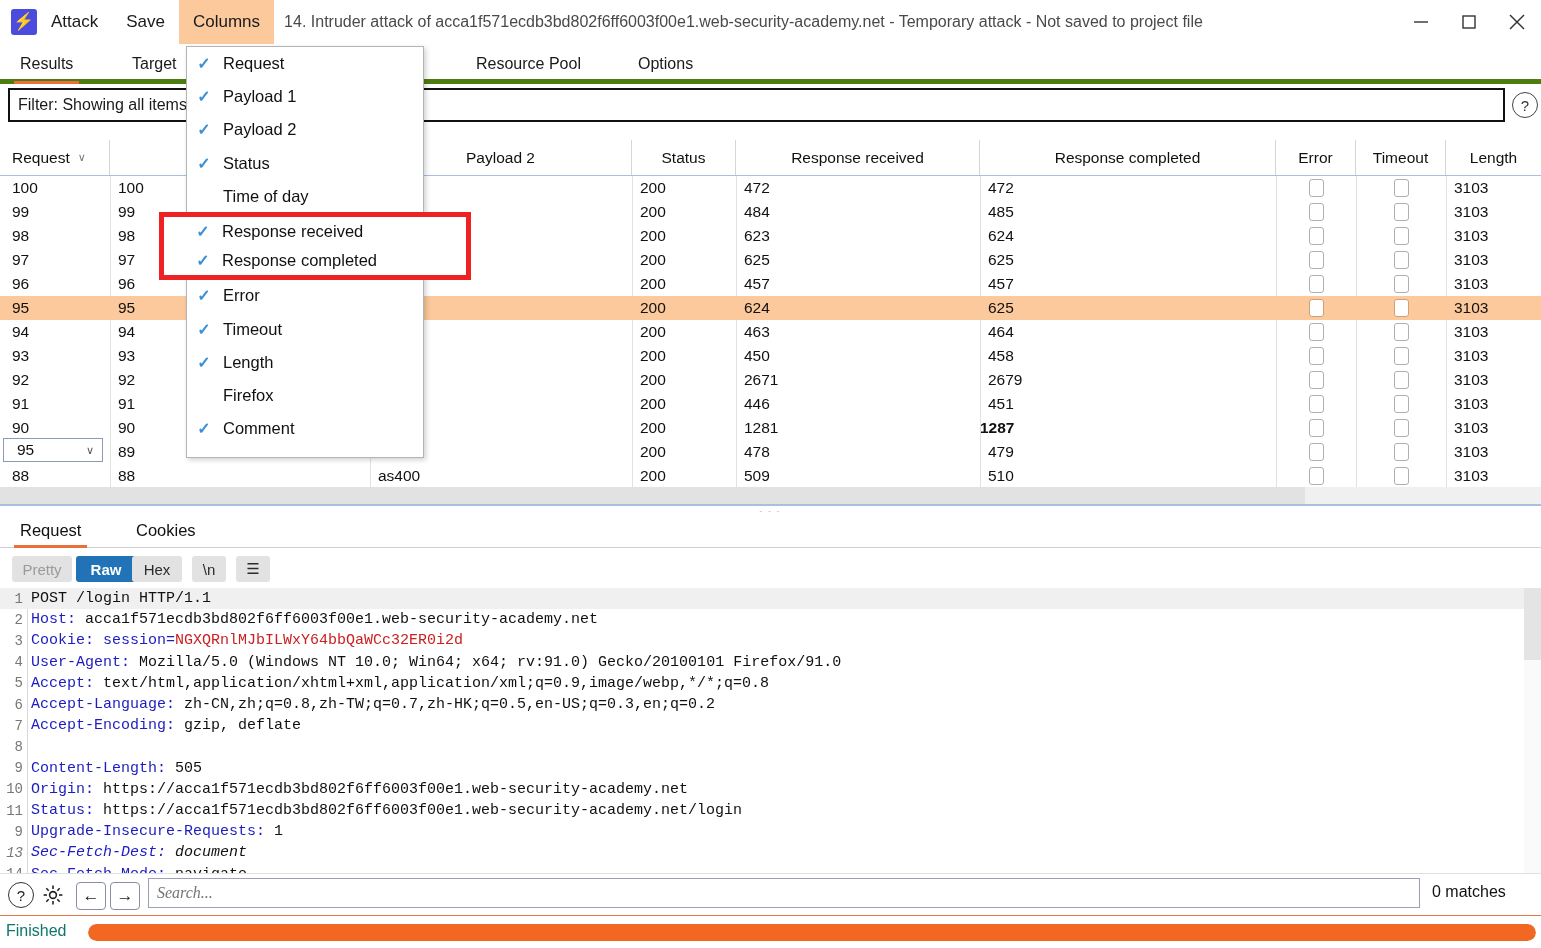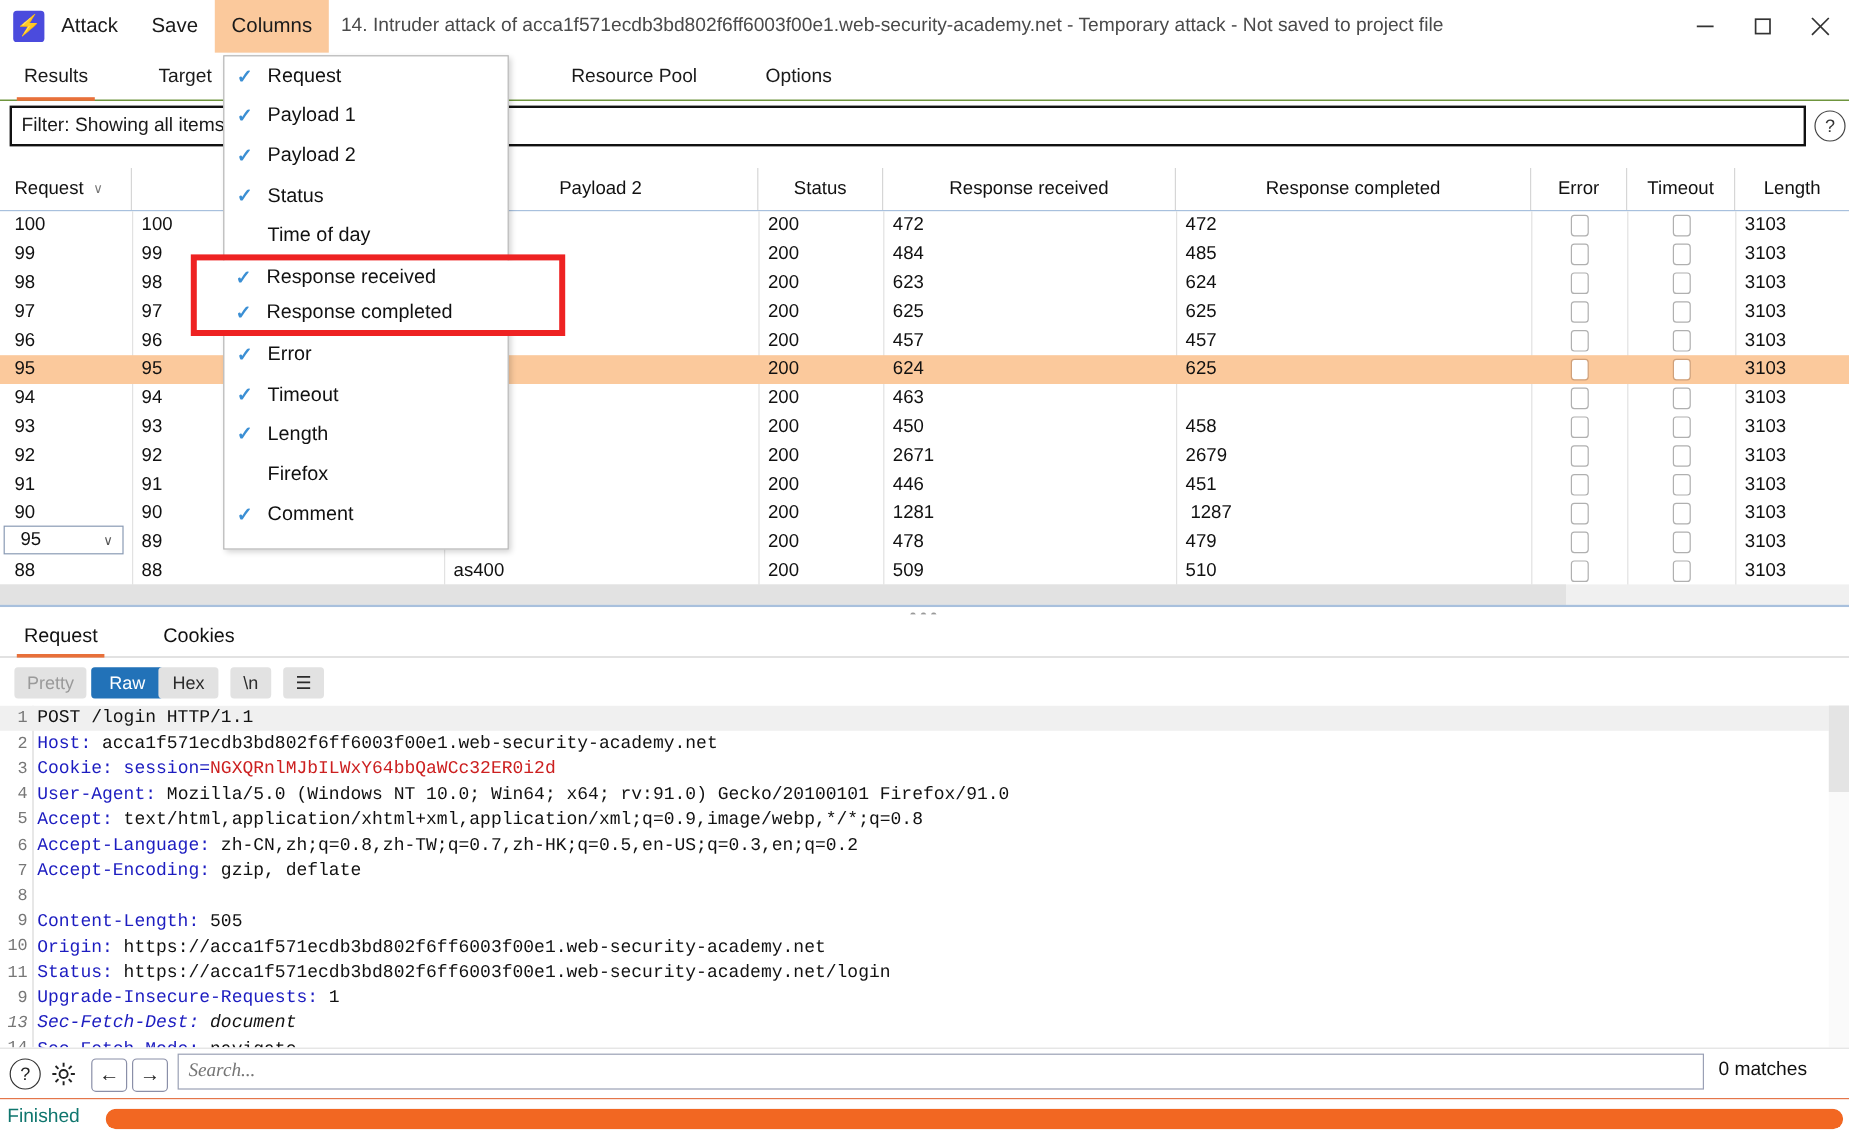--- a/index.html
+++ b/index.html
@@ -35,21 +35,21 @@
   }
   .wbtn{
     width:48px; height:44px; display:flex; align-items:center; justify-content:center;
     color:#333;
   }
   .wbtn svg{ display:block; }
 
   
   #tabstrip{
     position:absolute; left:0; top:44px; width:1541px; height:40px;
-    background:#ffffff; border-bottom:1px solid #4d7c0f;
+    background:#ffffff; border-bottom:5px solid #4d7c0f;
   }
   .tab{
     position:absolute; top:0; height:40px; display:flex; align-items:center;
     font-size:16px; color:#1a1a1a; padding:0 6px;
   }
   .tab.sel::after{
     content:""; position:absolute; left:0; right:0; bottom:0; height:3px; background:#e8703a;
   }
 
   
@@ -400,20 +400,21 @@
           <div class="cb"></div>
         </div>
         <div class="tc" style="left: 1446px; width: 95px; padding-left: 8px; justify-content: flex-start;">3103</div>
       </div>
       <div class="trow">
         <div class="tc" style="left: 4px; width: 106px; padding-left: 8px; justify-content: flex-start;">94</div>
         <div class="tc" style="left: 110px; width: 260px; padding-left: 8px; justify-content: flex-start;">94</div>
         <div class="tc" style="left: 370px; width: 262px; padding-left: 8px; justify-content: flex-start;"></div>
         <div class="tc" style="left: 632px; width: 104px; padding-left: 8px; justify-content: flex-start;">200</div>
         <div class="tc" style="left: 736px; width: 244px; padding-left: 8px; justify-content: flex-start;">463</div>
+        <div class="tc" style="left: 980px; width: 296px; padding-left: 8px; justify-content: flex-start;">464</div>
         <div class="cbwrap" style="left: 1276px; width: 80px;">
           <div class="cb"></div>
         </div>
         <div class="cbwrap" style="left: 1356px; width: 90px;">
           <div class="cb"></div>
         </div>
         <div class="tc" style="left: 1446px; width: 95px; padding-left: 8px; justify-content: flex-start;">3103</div>
       </div>
       <div class="trow">
         <div class="tc" style="left: 4px; width: 106px; padding-left: 8px; justify-content: flex-start;">93</div>
@@ -459,21 +460,21 @@
           <div class="cb"></div>
         </div>
         <div class="tc" style="left: 1446px; width: 95px; padding-left: 8px; justify-content: flex-start;">3103</div>
       </div>
       <div class="trow">
         <div class="tc" style="left: 4px; width: 106px; padding-left: 8px; justify-content: flex-start;">90</div>
         <div class="tc" style="left: 110px; width: 260px; padding-left: 8px; justify-content: flex-start;">90</div>
         <div class="tc" style="left: 370px; width: 262px; padding-left: 8px; justify-content: flex-start;">k</div>
         <div class="tc" style="left: 632px; width: 104px; padding-left: 8px; justify-content: flex-start;">200</div>
         <div class="tc" style="left: 736px; width: 244px; padding-left: 8px; justify-content: flex-start;">1281</div>
-        <div class="tc" style="left: 980px; width: 296px; padding-left: 12px; justify-content: flex-start;">1287</div>
+        <div class="tc" style="left: 980px; width: 296px; padding-left: 0; justify-content: flex-start; font-weight: bold;">1287</div>
         <div class="cbwrap" style="left: 1276px; width: 80px;">
           <div class="cb"></div>
         </div>
         <div class="cbwrap" style="left: 1356px; width: 90px;">
           <div class="cb"></div>
         </div>
         <div class="tc" style="left: 1446px; width: 95px; padding-left: 8px; justify-content: flex-start;">3103</div>
       </div>
       <div class="trow">
         <div class="tc" style="left: 4px; width: 106px; padding-left: 8px; justify-content: flex-start;">89</div>
@@ -519,21 +520,21 @@
 <div id="res-bottomline"></div>
 <div id="splitter">●●●</div>
 
 <div id="rrtabs">
   <div class="rrtab sel" style="left:14px;">Request</div>
   <div class="rrtab" style="left:130px;">Cookies</div>
 </div>
 
 <div id="viewbar">
   <div class="vbtn dim" style="left:12px;width:60px;">Pretty</div>
-  <div class="vbtn on" style="left:76px;width:60px;">Raw</div>
+  <div class="vbtn on" style="left:76px;width:60px;font-weight:bold;">Raw</div>
   <div class="vbtn" style="left:132px;width:50px;">Hex</div>
   <div class="vbtn" style="left:192px;width:34px;">\n</div>
   <div class="vbtn" style="left:236px;width:34px;">☰</div>
 </div>
 
 <div id="codewrap">
   <div id="gutterline"></div>
   <div id="codelines">
       <div class="cline hl" style="top: 0px;"><span class="lno">1</span><span class="ctxt">POST /login HTTP/1.1</span></div>
       <div class="cline" style="top: 21.2px;"><span class="lno">2</span><span class="ctxt"><span class="hdrname">Host:</span> acca1f571ecdb3bd802f6ff6003f00e1.web-security-academy.net</span></div>

